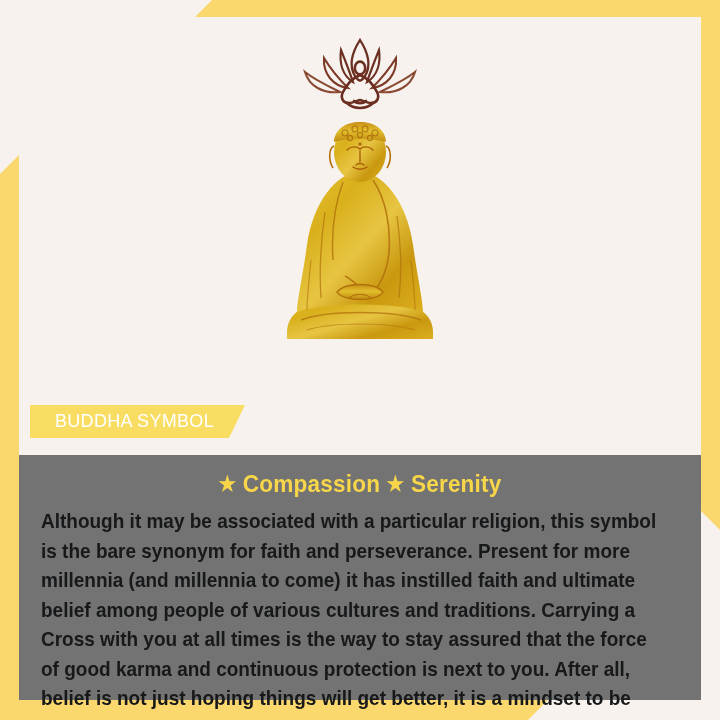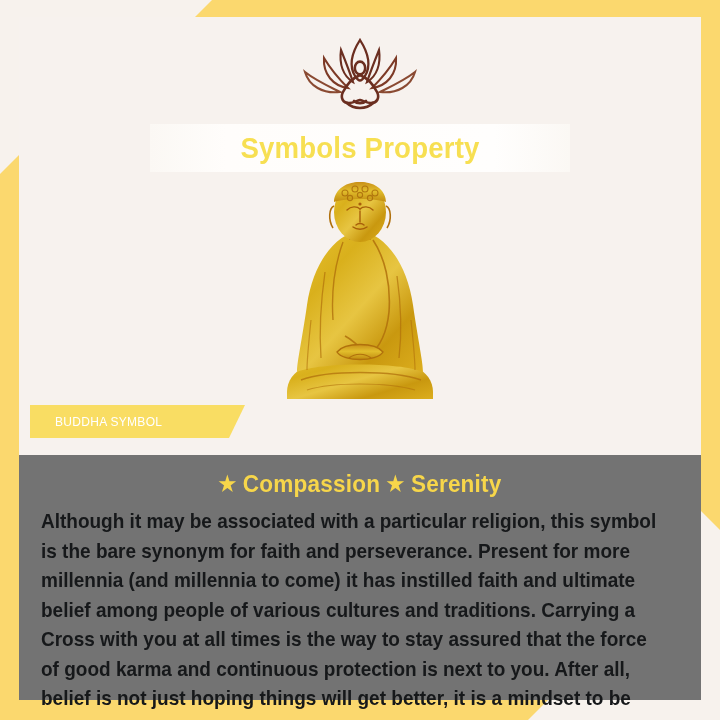--- a/index.html
+++ b/index.html
@@ -90,21 +90,21 @@
   .ribbon {
     position:absolute;
     left:11px; top:388px;
     width:215px; height:33px;
     background:#f9dd63;
     clip-path: polygon(0 0, 100% 0, calc(100% - 16px) 100%, 0 100%);
     display:flex; align-items:center;
   }
   .ribbon-label {
     color:#ffffff;
-    font-size:12px;
+    font-size:18px;
     letter-spacing:0.3px;
     padding-left:25px;
   }
 
   
   .content {
     position:absolute;
     left:0; right:0; top:438px; bottom:0;
     background:#737373;
     padding:15px 22px 0 22px;
@@ -170,23 +170,20 @@
             <ellipse cx="75" cy="34" rx="5.2" ry="6.4"></ellipse>
 
             <path d="M75 41 C 68 44, 62 50, 58 58 C 55 64, 58 69, 64 69 C 68 69, 71 67, 75 66 C 79 67, 82 69, 86 69 C 92 69, 95 64, 92 58 C 88 50, 82 44, 75 41 Z"></path>
 
             <path d="M62 69 C 66 73, 70 74, 75 74 C 80 74, 84 73, 88 69"></path>
             <path d="M69 67 C 72 70, 78 70, 81 67"></path>
           </g>
         </svg>
       </div>
 
-      <div class="title-banner">
-        <div class="title-text">Symbols Property</div>
-      </div>
     </div>
 
     <div class="statue-wrap">
       <svg class="statue" width="190" height="225" viewBox="0 0 190 225">
         <defs>
           <linearGradient id="gold" x1="0" y1="0" x2="1" y2="1">
             <stop offset="0%" stop-color="#e8c232"></stop>
             <stop offset="28%" stop-color="#d9b01c"></stop>
             <stop offset="52%" stop-color="#e7c542"></stop>
             <stop offset="75%" stop-color="#c9980f"></stop>

